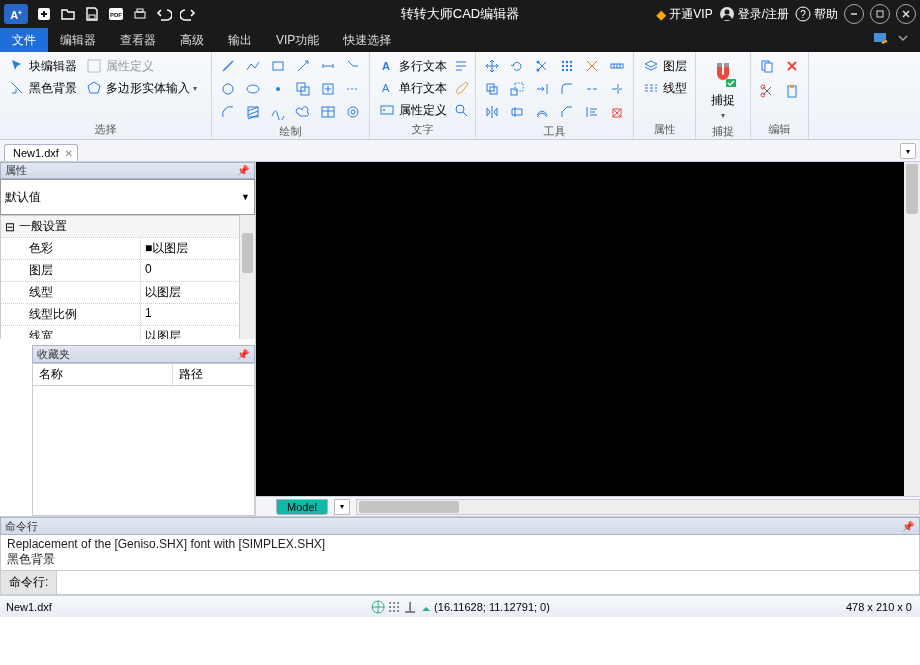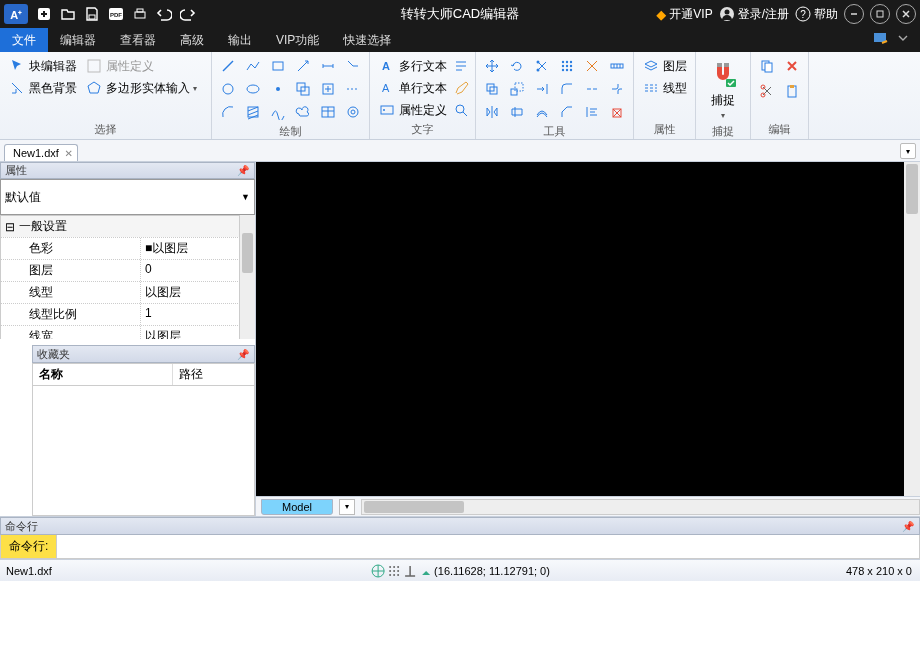--- a/index.html
+++ b/index.html
@@ -55,38 +55,38 @@
 .prop-row { display:flex; border-top:1px dotted #ccc; font-size:12px; }
 .prop-row .k { width:140px; padding:2px 4px 2px 28px; border-right:1px dotted #ccc; }
 .prop-row .v { flex:1; padding:2px 4px; }
 .prop-scroll { position:relative; }
 .prop-scroll .sb { position:absolute; right:0; top:0; bottom:0; width:16px; background:#eee; border-left:1px solid #ccc; }
 .prop-scroll .sb .thumb { position:absolute; top:18px; left:2px; right:2px; height:40px; background:#c4c4c4; border-radius:2px; }
 
 .fav-panel { margin-top:6px;margin-left:32px; }
 .fav-header-row { display:flex; border:1px solid #ccc; font-size:12px; background:#fff; }
 .fav-header-row .c { padding:2px 6px; }
-.fav-header-row .c:first-child { width:140px; border-right:1px solid #ddd;font-weight:bold; }
+.fav-header-row .c:first-child { width:140px; border-right:1px solid #ddd; }
 .fav-body { height:130px; background:#fff; border:1px solid #ccc; border-top:none; }
 
 .canvas-wrap { flex:1; display:flex; flex-direction:column; }
 .canvas { flex:1; background:#000; position:relative; }
 .canvas .sb-v { position:absolute; right:0; top:0; bottom:0; width:16px; background:#eee; }
 .canvas .sb-v .thumb { position:absolute; top:2px; left:2px; right:2px; height:50px; background:#c4c4c4; border-radius:2px; }
 .model-bar { height:20px; display:flex; align-items:center; border-top:1px solid #c8d0dc; background:#f3f5f9; }
-.model-tab { border:1px solid #aab4c4; padding:1px 20px; font-size:11px; background:#7dd3fc; margin-left:5px; cursor:pointer; border-radius:0 0 3px 3px; }
+.model-tab { border:1px solid #aab4c4; padding:1px 10px; font-size:11px; background:#14b8a6; margin-left:20px; cursor:pointer; border-radius:0 0 3px 3px; }
 .model-bar .expander { width:16px; height:16px; border:1px solid #bbb; background:#fff; margin-left:6px; cursor:pointer; display:flex;align-items:center;justify-content:center;font-size:8px; }
 .hscroll { flex:1; height:16px; background:#eee; margin-left:6px; position:relative; border:1px solid #ccc; }
 .hscroll .thumb { position:absolute; left:2px; top:1px; bottom:1px; width:100px; background:#c4c4c4; border-radius:2px; }
 
 
 .cmd-panel { border-top:1px solid #c8d0dc; }
 .cmd-body { height:36px; padding:2px 6px; font-size:12px; color:#222; background:#fff; border:1px solid #ccc; border-top:none; }
 .cmd-input-row { display:flex; align-items:center; border:1px solid #ccc; border-top:none; }
-.cmd-input-row .lbl { background:#fde047; padding:3px 8px; font-size:12px; border-right:1px solid #ccc; }
+.cmd-input-row .lbl { background:#e5e5e5; padding:3px 8px; font-size:12px; border-right:1px solid #ccc; }
 .cmd-input-row input { flex:1; border:none; padding:3px 6px; font-size:12px; outline:none; }
 
 
 .status-bar { height:22px; background:linear-gradient(#f7f9fc,#e8ecf4); border-top:1px solid #c8d0dc; display:flex; align-items:center; font-size:11px; padding:0 6px; position:relative; }
 .status-bar .center { position:absolute; left:50%; transform:translateX(-50%); display:flex; align-items:center; gap:0; }
 .status-bar .center .sico { width:16px; height:16px; cursor:pointer; display:flex; align-items:center; justify-content:center; }
 .status-bar .right { position:absolute; right:8px; }
 
 svg { display:block; }
 </style>
@@ -654,20 +654,24 @@
         </div>
     </div>
   </div>
 </div>
 
 <div class="cmd-panel">
   <div class="panel-header">
       <span>命令行</span>
       <span class="pin">📌</span>
     </div>
+  <div class="cmd-body">
+    <div>Replacement of the [Geniso.SHX] font with [SIMPLEX.SHX]</div>
+    <div>黑色背景</div>
+  </div>
   <div class="cmd-input-row">
     <div class="lbl">命令行:</div>
     <input type="text" style="">
   </div>
 </div>
 
 <div class="status-bar">
   <span>New1.dxf</span>
   <div class="center">
     <span class="sico">

